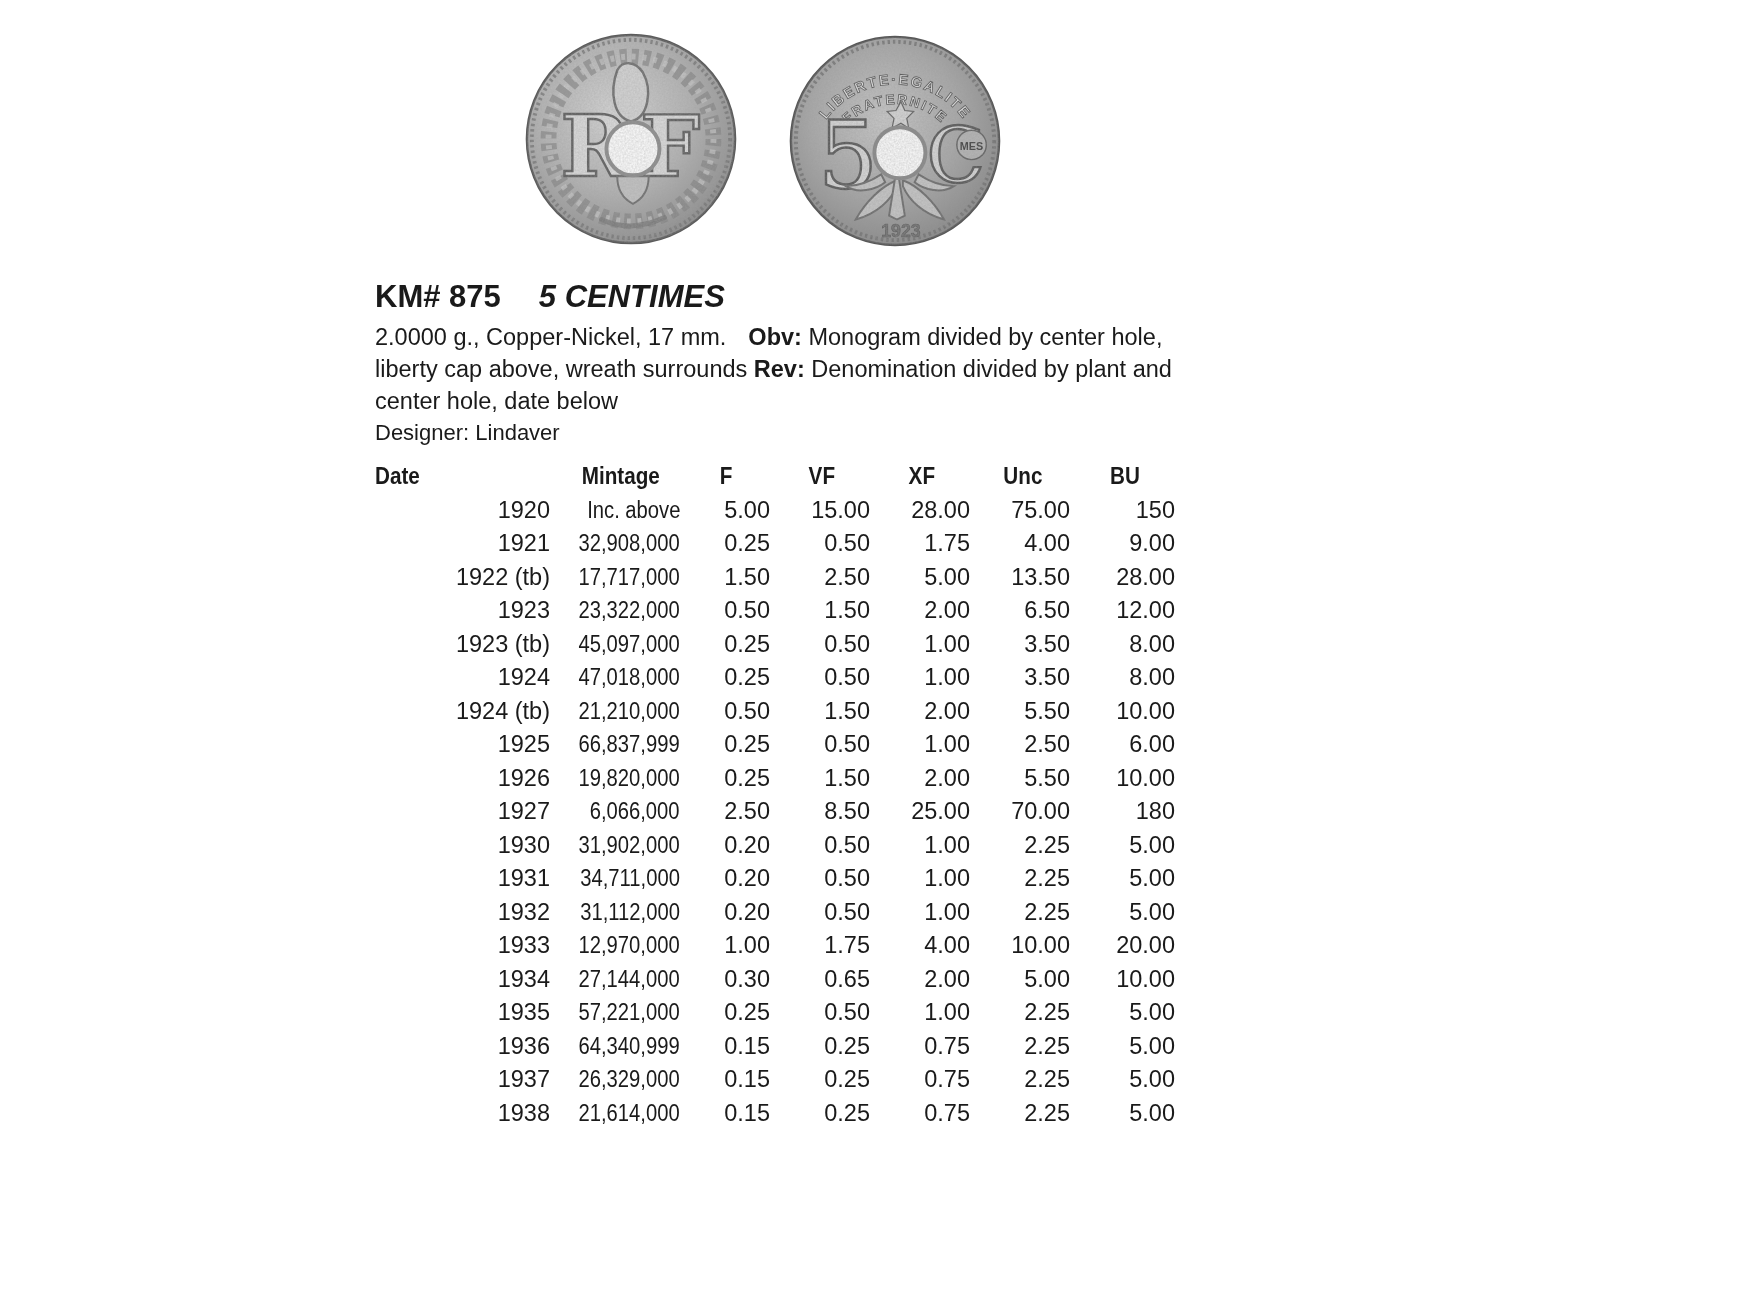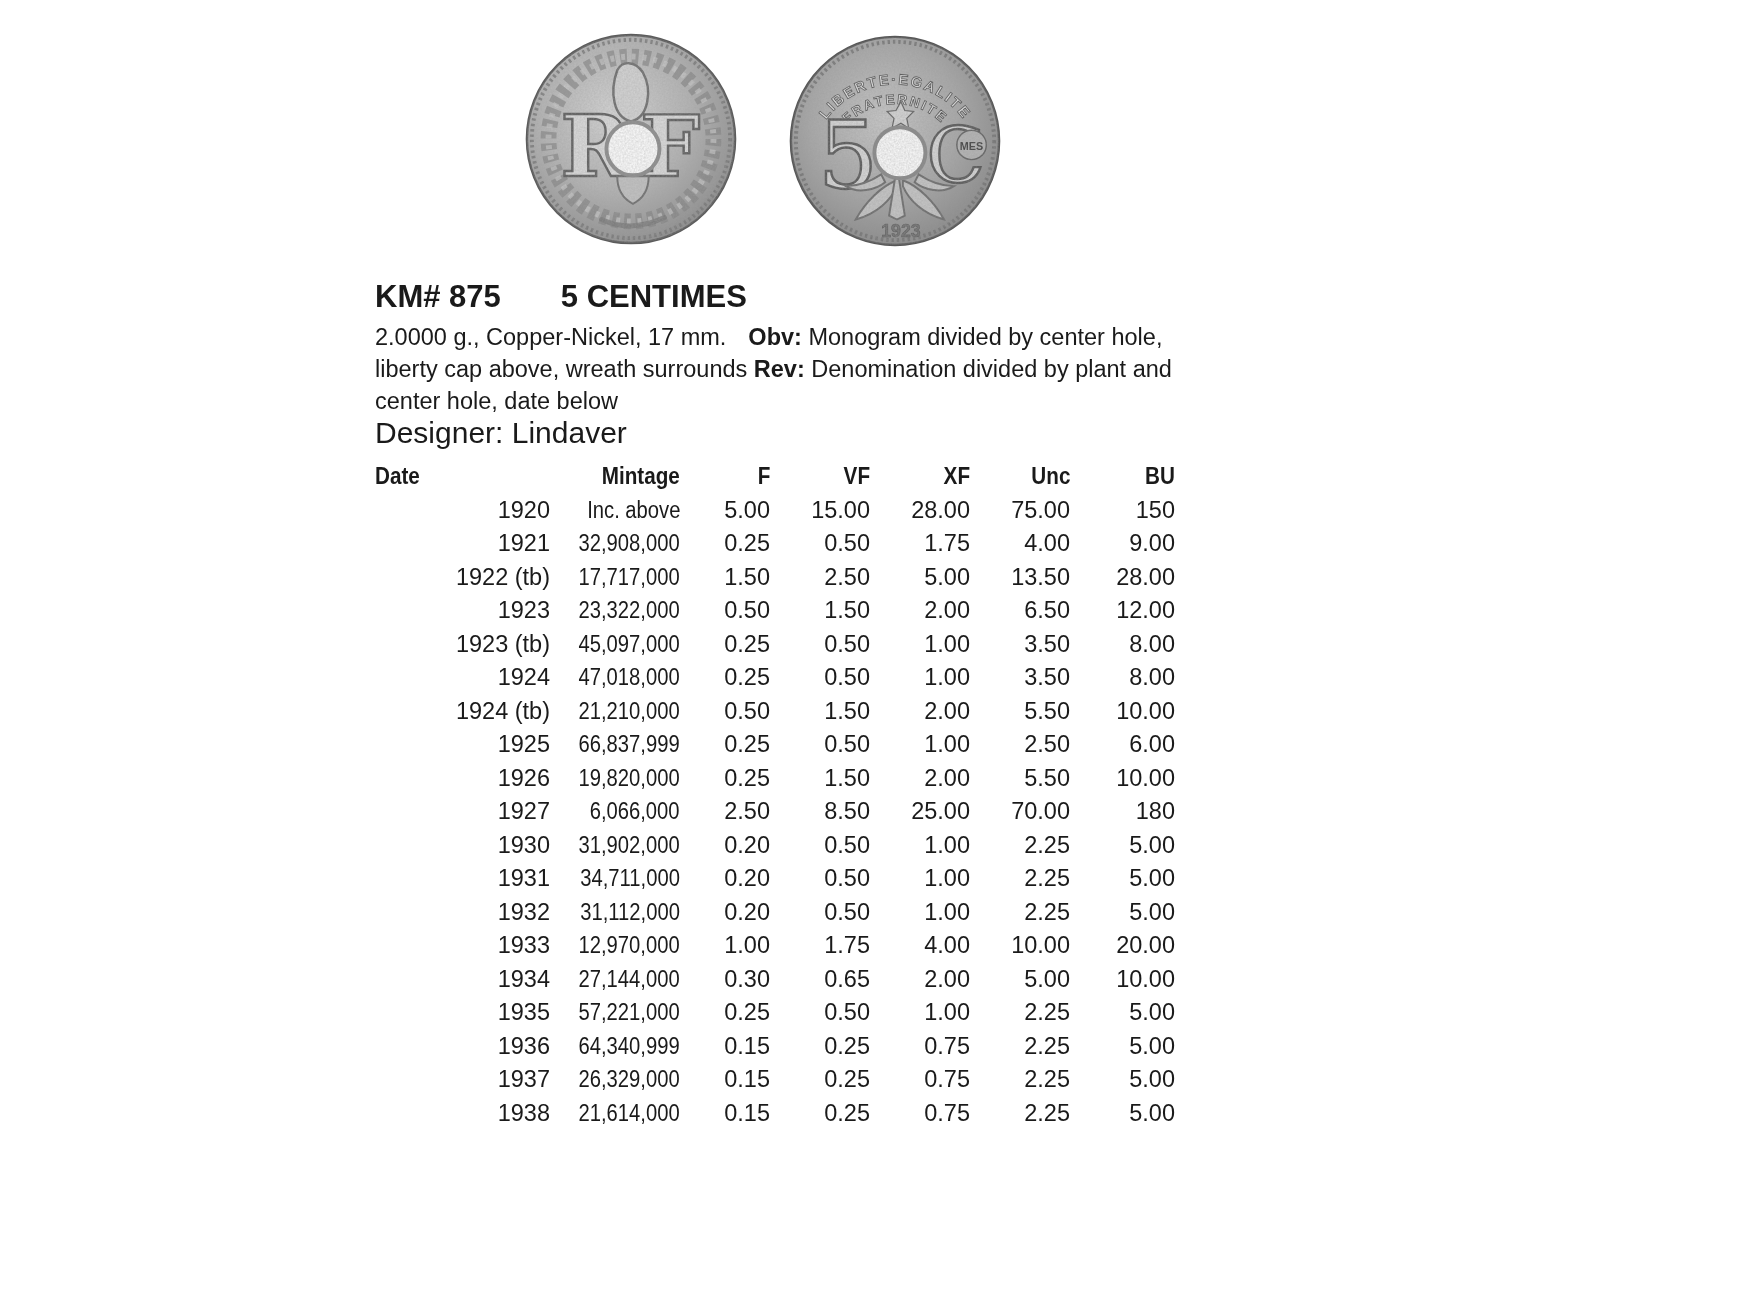--- a/index.html
+++ b/index.html
@@ -17,46 +17,46 @@
     margin:25px 0 0 148px;
     display:flex;gap:48px;align-items:center;
   }
   .coin{width:216px;height:228px;}
   
   .title{
     margin:26px 0 6px 0;
     font-size:31px;font-weight:700;letter-spacing:0;
     white-space:nowrap;
   }
-  .title .denom{margin-left:60px;}
+  .title .denom{margin-left:38px;font-style:italic;}
   
   .description{
     font-size:23.5px;line-height:32px;
   }
   .description .b{font-weight:700;text-align:right;}
   .description .gap{padding-left:22px;}
-  .designer-line{font-size:30px;line-height:32px;}
+  .designer-line{font-size:22px;line-height:32px;}
   
   table.prices{
     border-collapse:collapse;table-layout:fixed;
     margin-top:11px;width:800px;
     font-size:23.5px;
   }
   table.prices col.w-date{width:175px;}
   table.prices col.w-mint{width:130px;}
   table.prices col.w-f{width:90px;}
   table.prices col.w-vf{width:100px;}
   table.prices col.w-xf{width:100px;}
   table.prices col.w-unc{width:100px;}
   table.prices col.w-bu{width:105px;}
   table.prices th,table.prices td{
     padding:0;line-height:33.5px;vertical-align:baseline;
     white-space:nowrap;
   }
-  table.prices th{font-weight:700;text-align:right;}
+  table.prices th{font-weight:700;text-align:center;}
   table.prices th.c-date{text-align:left;}
   table.prices td{text-align:right;}
   table.prices td.c-date{text-align:right;}
   .cond{display:inline-block;transform:scaleX(0.88);transform-origin:100% 60%;}
   .cond-left{display:inline-block;transform:scaleX(0.88);transform-origin:0 60%;}
   .mint-txt{display:inline-block;transform:scaleX(0.86);transform-origin:100% 60%;}
 </style>
 </head>
 <body>
 

